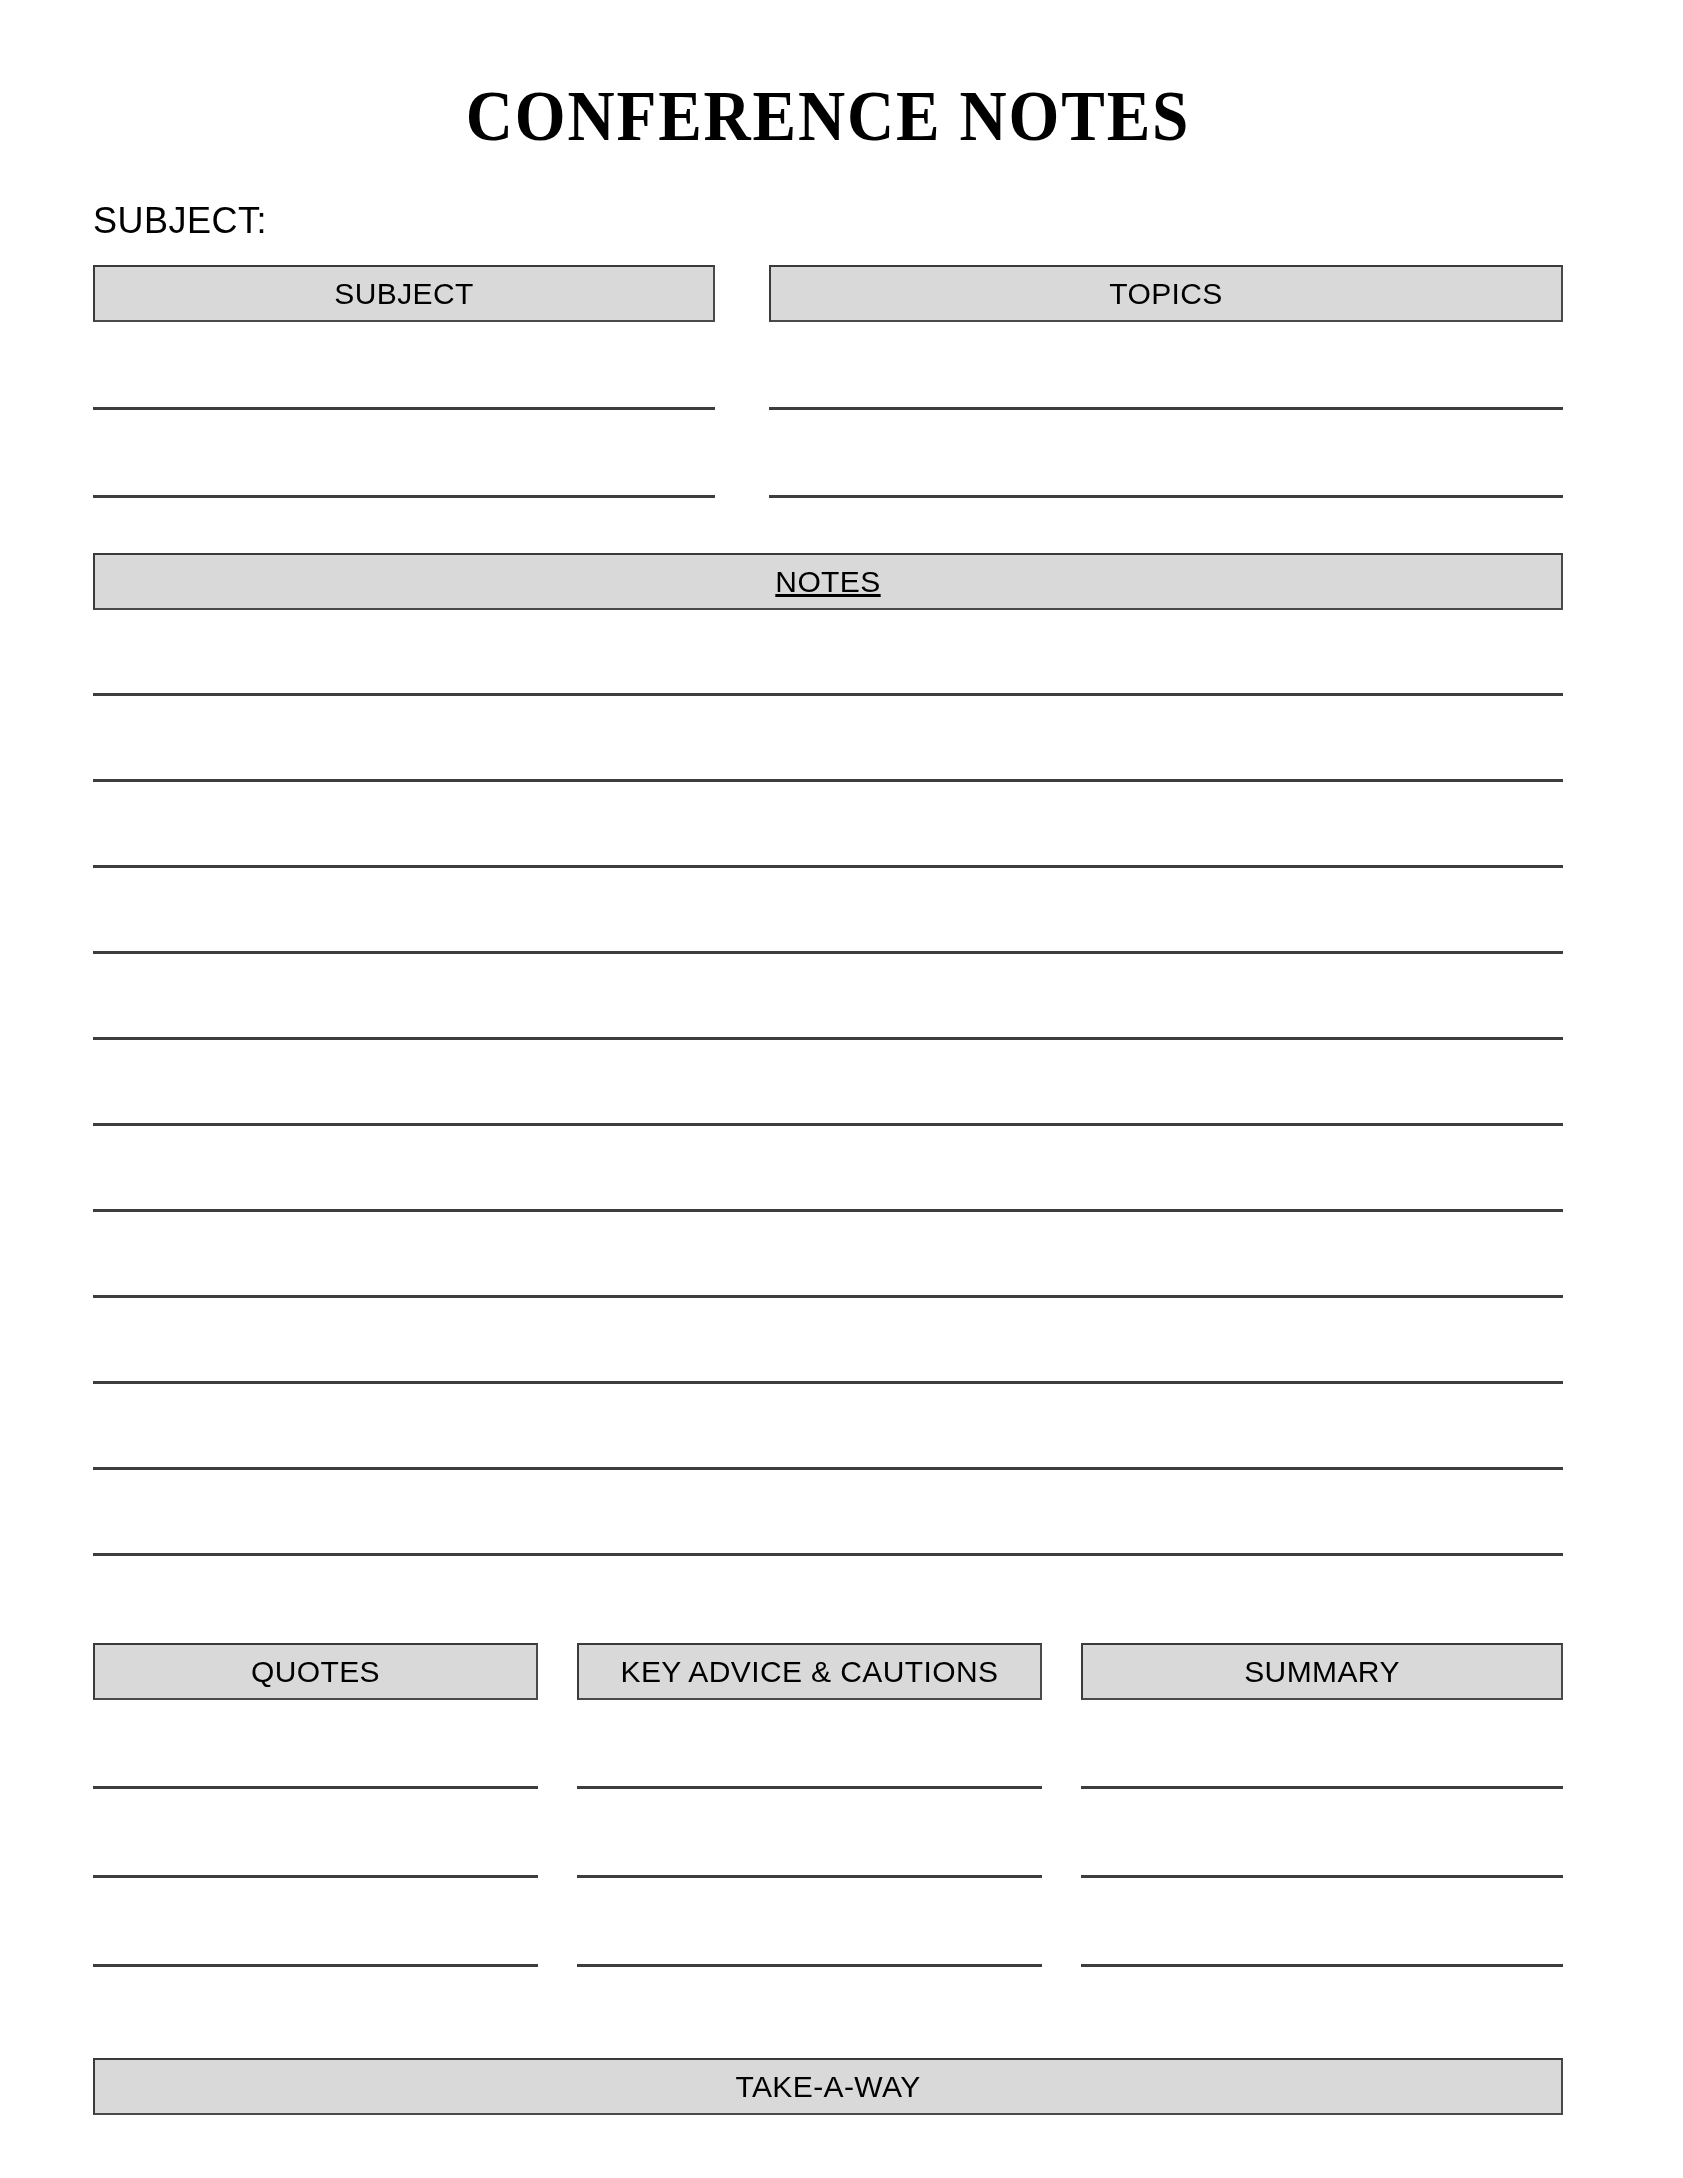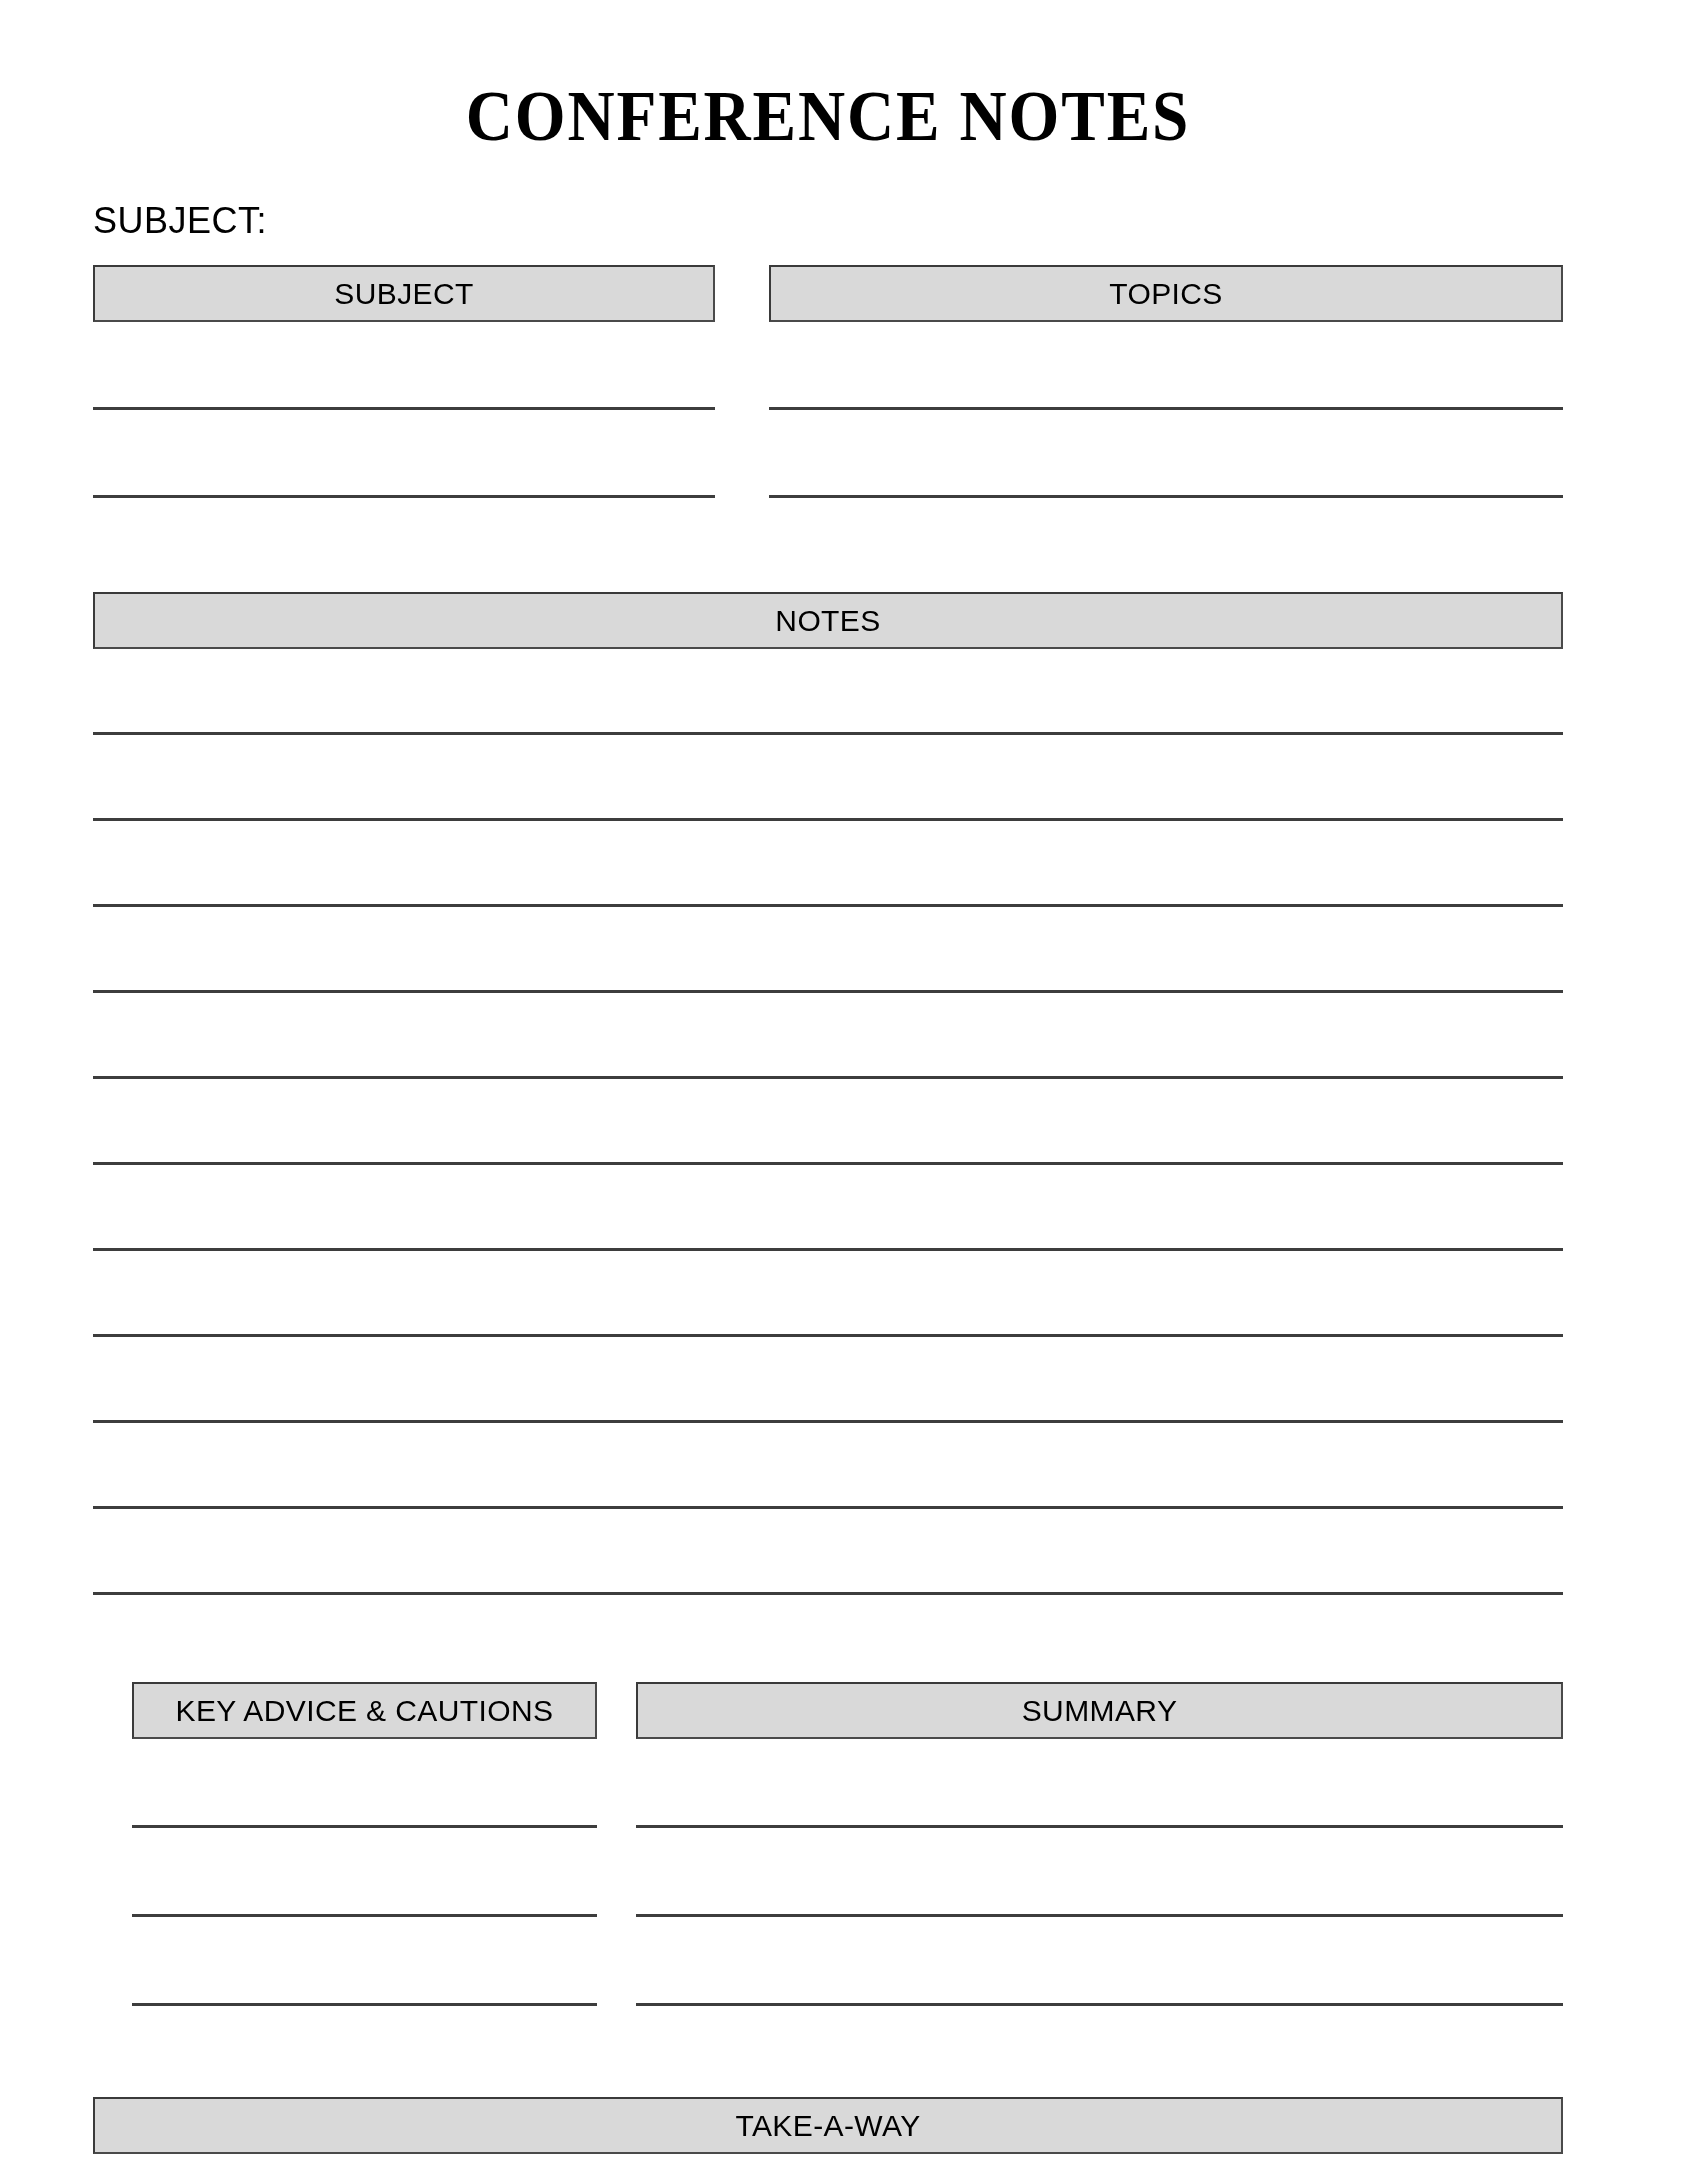--- a/index.html
+++ b/index.html
@@ -90,21 +90,21 @@
   
   .row-two {
     display: flex;
     margin-top: 26px;
   }
   .col-speaker { width: 622px; }
   .col-spacer-1 { width: 54px; }
   .col-topics { flex: 1 1 auto; text-align: center; }
 
   
-  .row-notes { margin-top: 94px; }
+  .row-notes { margin-top: 55px; text-decoration: underline; }
 
   
   .row-three {
     display: flex;
     margin-top: 87px;
   }
   .col-quotes { width: 445px; }
   .col-spacer-2 { width: 39px; }
   .col-advice { width: 465px; }
   .col-spacer-3 { width: 39px; }
@@ -178,20 +178,33 @@
         <div class="rule"></div>
         <div class="rule-gap-notes"></div>
         <div class="rule"></div>
         <div class="rule-gap-notes"></div>
         <div class="rule"></div>
       </div>
     </div>
 
     <div class="row-three">
 
+      <div class="col-quotes">
+        <div class="bar">
+          <span class="bar-label">QUOTES</span>
+        </div>
+        <div class="rules">
+          <div class="rule-gap-col"></div>
+          <div class="rule"></div>
+          <div class="rule-gap-col"></div>
+          <div class="rule"></div>
+          <div class="rule-gap-col"></div>
+          <div class="rule"></div>
+        </div>
+      </div>
 
       <div class="col-spacer-2"></div>
 
       <div class="col-advice">
         <div class="bar">
           <span class="bar-label">KEY ADVICE &amp; CAUTIONS</span>
         </div>
         <div class="rules">
           <div class="rule-gap-col"></div>
           <div class="rule"></div>

